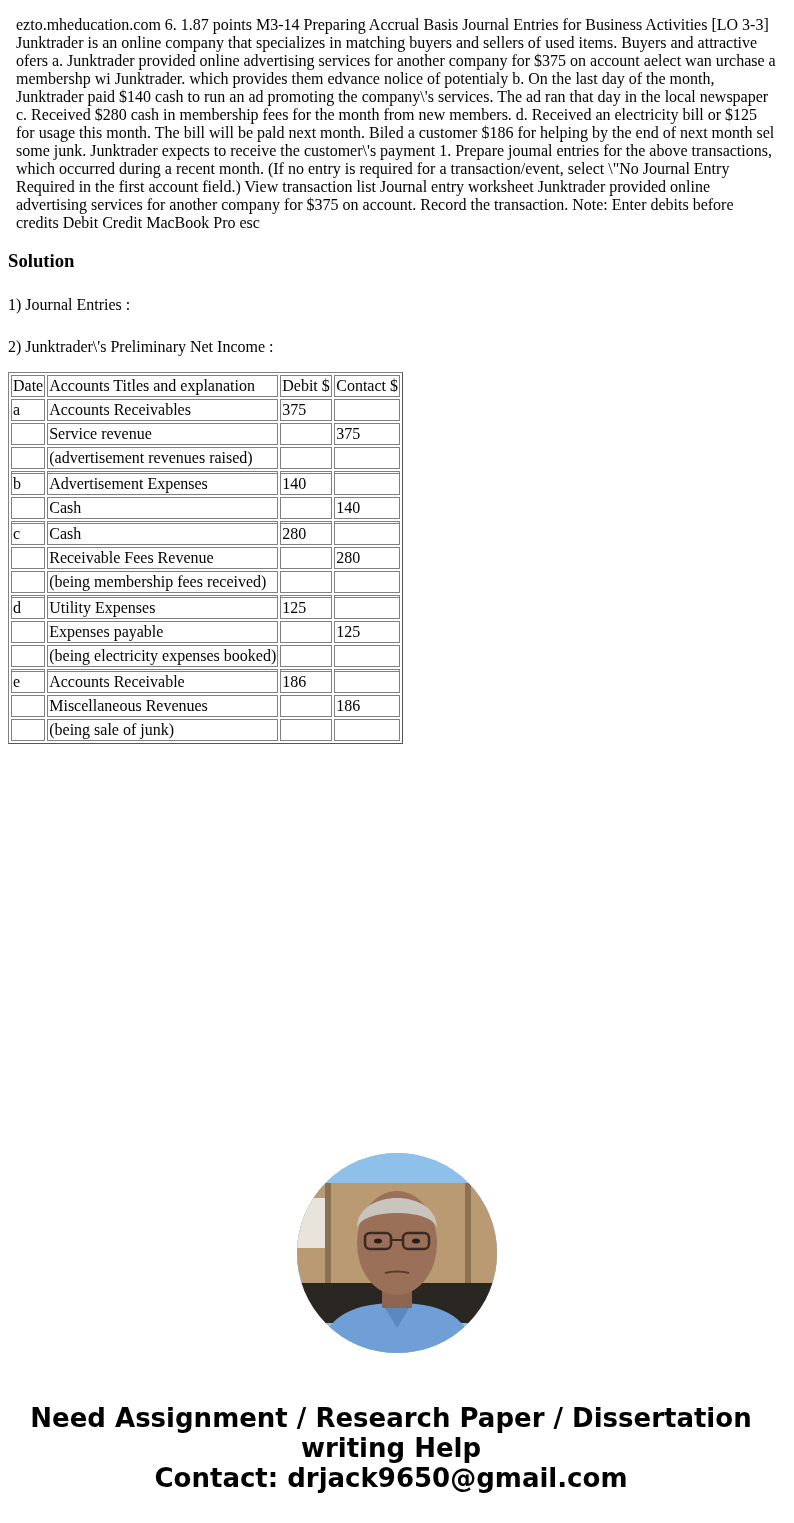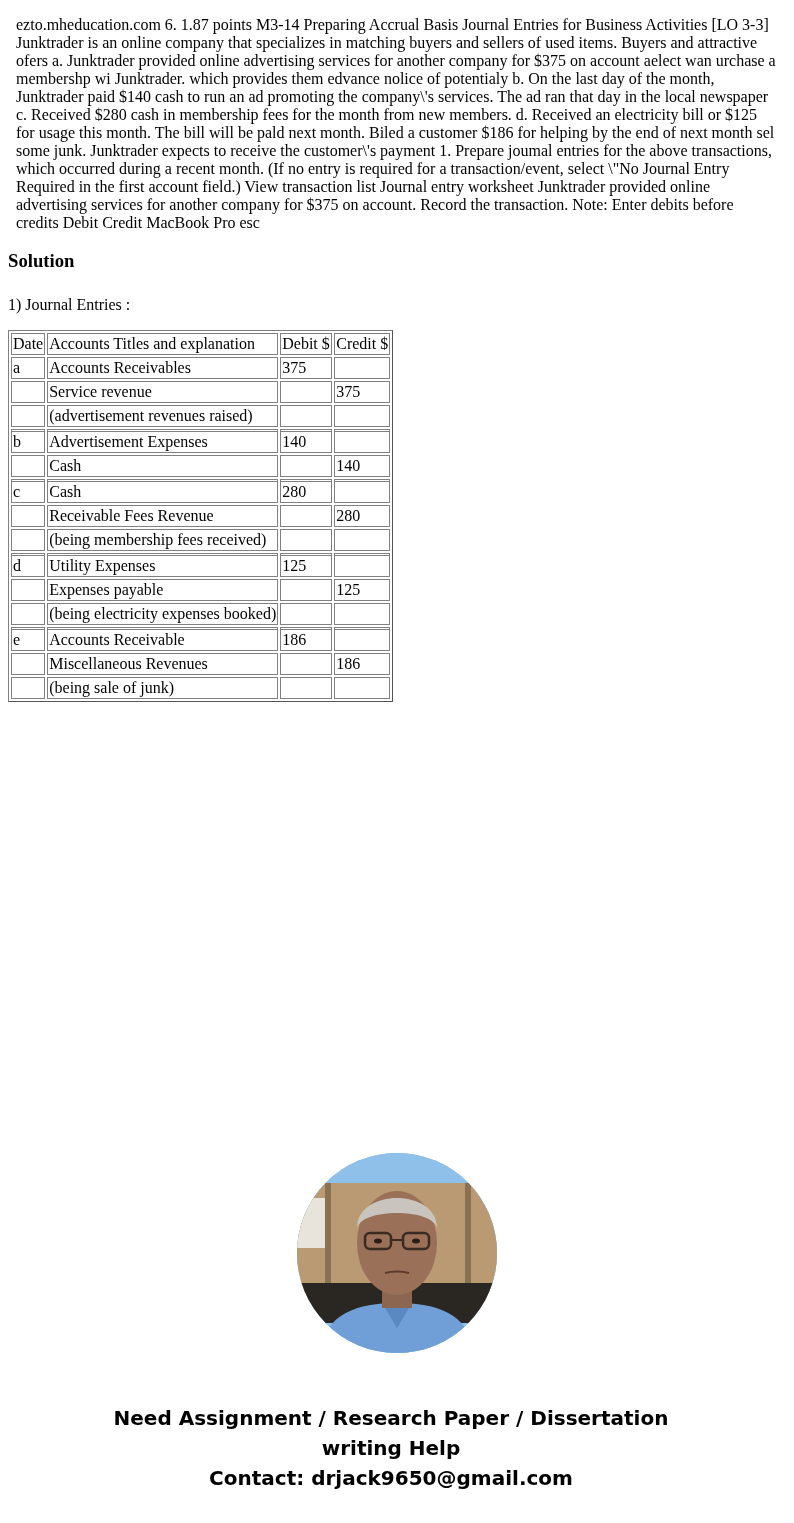--- a/index.html
+++ b/index.html
@@ -72,43 +72,44 @@
     }
     .avatar-wrap svg { display: block; }
     .promo {
       position: absolute;
       left: 0;
       top: 1403px;
       width: 782px;
       text-align: center;
       font-family: "DejaVu Sans", sans-serif;
       font-weight: bold;
-      font-size: 20px;
+      font-size: 26px;
       line-height: 30px;
       color: #000;
     }
     .promo div { margin: 0; }
   </style>
 </head>
 <body>
 
 <div class="content">
   <div class="question">ezto.mheducation.com 6. 1.87 points M3-14 Preparing Accrual Basis Journal Entries for Business Activities [LO 3-3] Junktrader is an online company that specializes in matching buyers and sellers of used items. Buyers and attractive ofers a. Junktrader provided online advertising services for another company for $375 on account aelect wan urchase a membershp wi Junktrader. which provides them edvance nolice of potentialy b. On the last day of the month, Junktrader paid $140 cash to run an ad promoting the company\'s services. The ad ran that day in the local newspaper c. Received $280 cash in membership fees for the month from new members. d. Received an electricity bill or $125 for usage this month. The bill will be pald next month. Biled a customer $186 for helping by the end of next month sel some junk. Junktrader expects to receive the customer\'s payment 1. Prepare joumal entries for the above transactions, which occurred during a recent month. (If no entry is required for a transaction/event, select \"No Journal Entry Required in the first account field.) View transaction list Journal entry worksheet Junktrader provided online advertising services for another company for $375 on account. Record the transaction. Note: Enter debits before credits Debit Credit MacBook Pro esc</div>
 
   <h3 class="solution-heading">Solution</h3>
 
   <p class="step">1) Journal Entries :</p>
+  <p class="step">2) Junktrader\'s Preliminary Net Income :</p>
 
   <table class="journal">
     <tbody>
       <tr>
         <td class="col-date">Date</td>
         <td class="col-acct">Accounts Titles and explanation</td>
         <td class="col-debit">Debit $</td>
-        <td class="col-credit">Credit $</td>
+        <td class="col-credit">Contact $</td>
       </tr>
 
       <tr>
         <td>a</td>
         <td>Accounts Receivables</td>
         <td>375</td>
         <td></td>
       </tr>
       <tr>
         <td></td>

